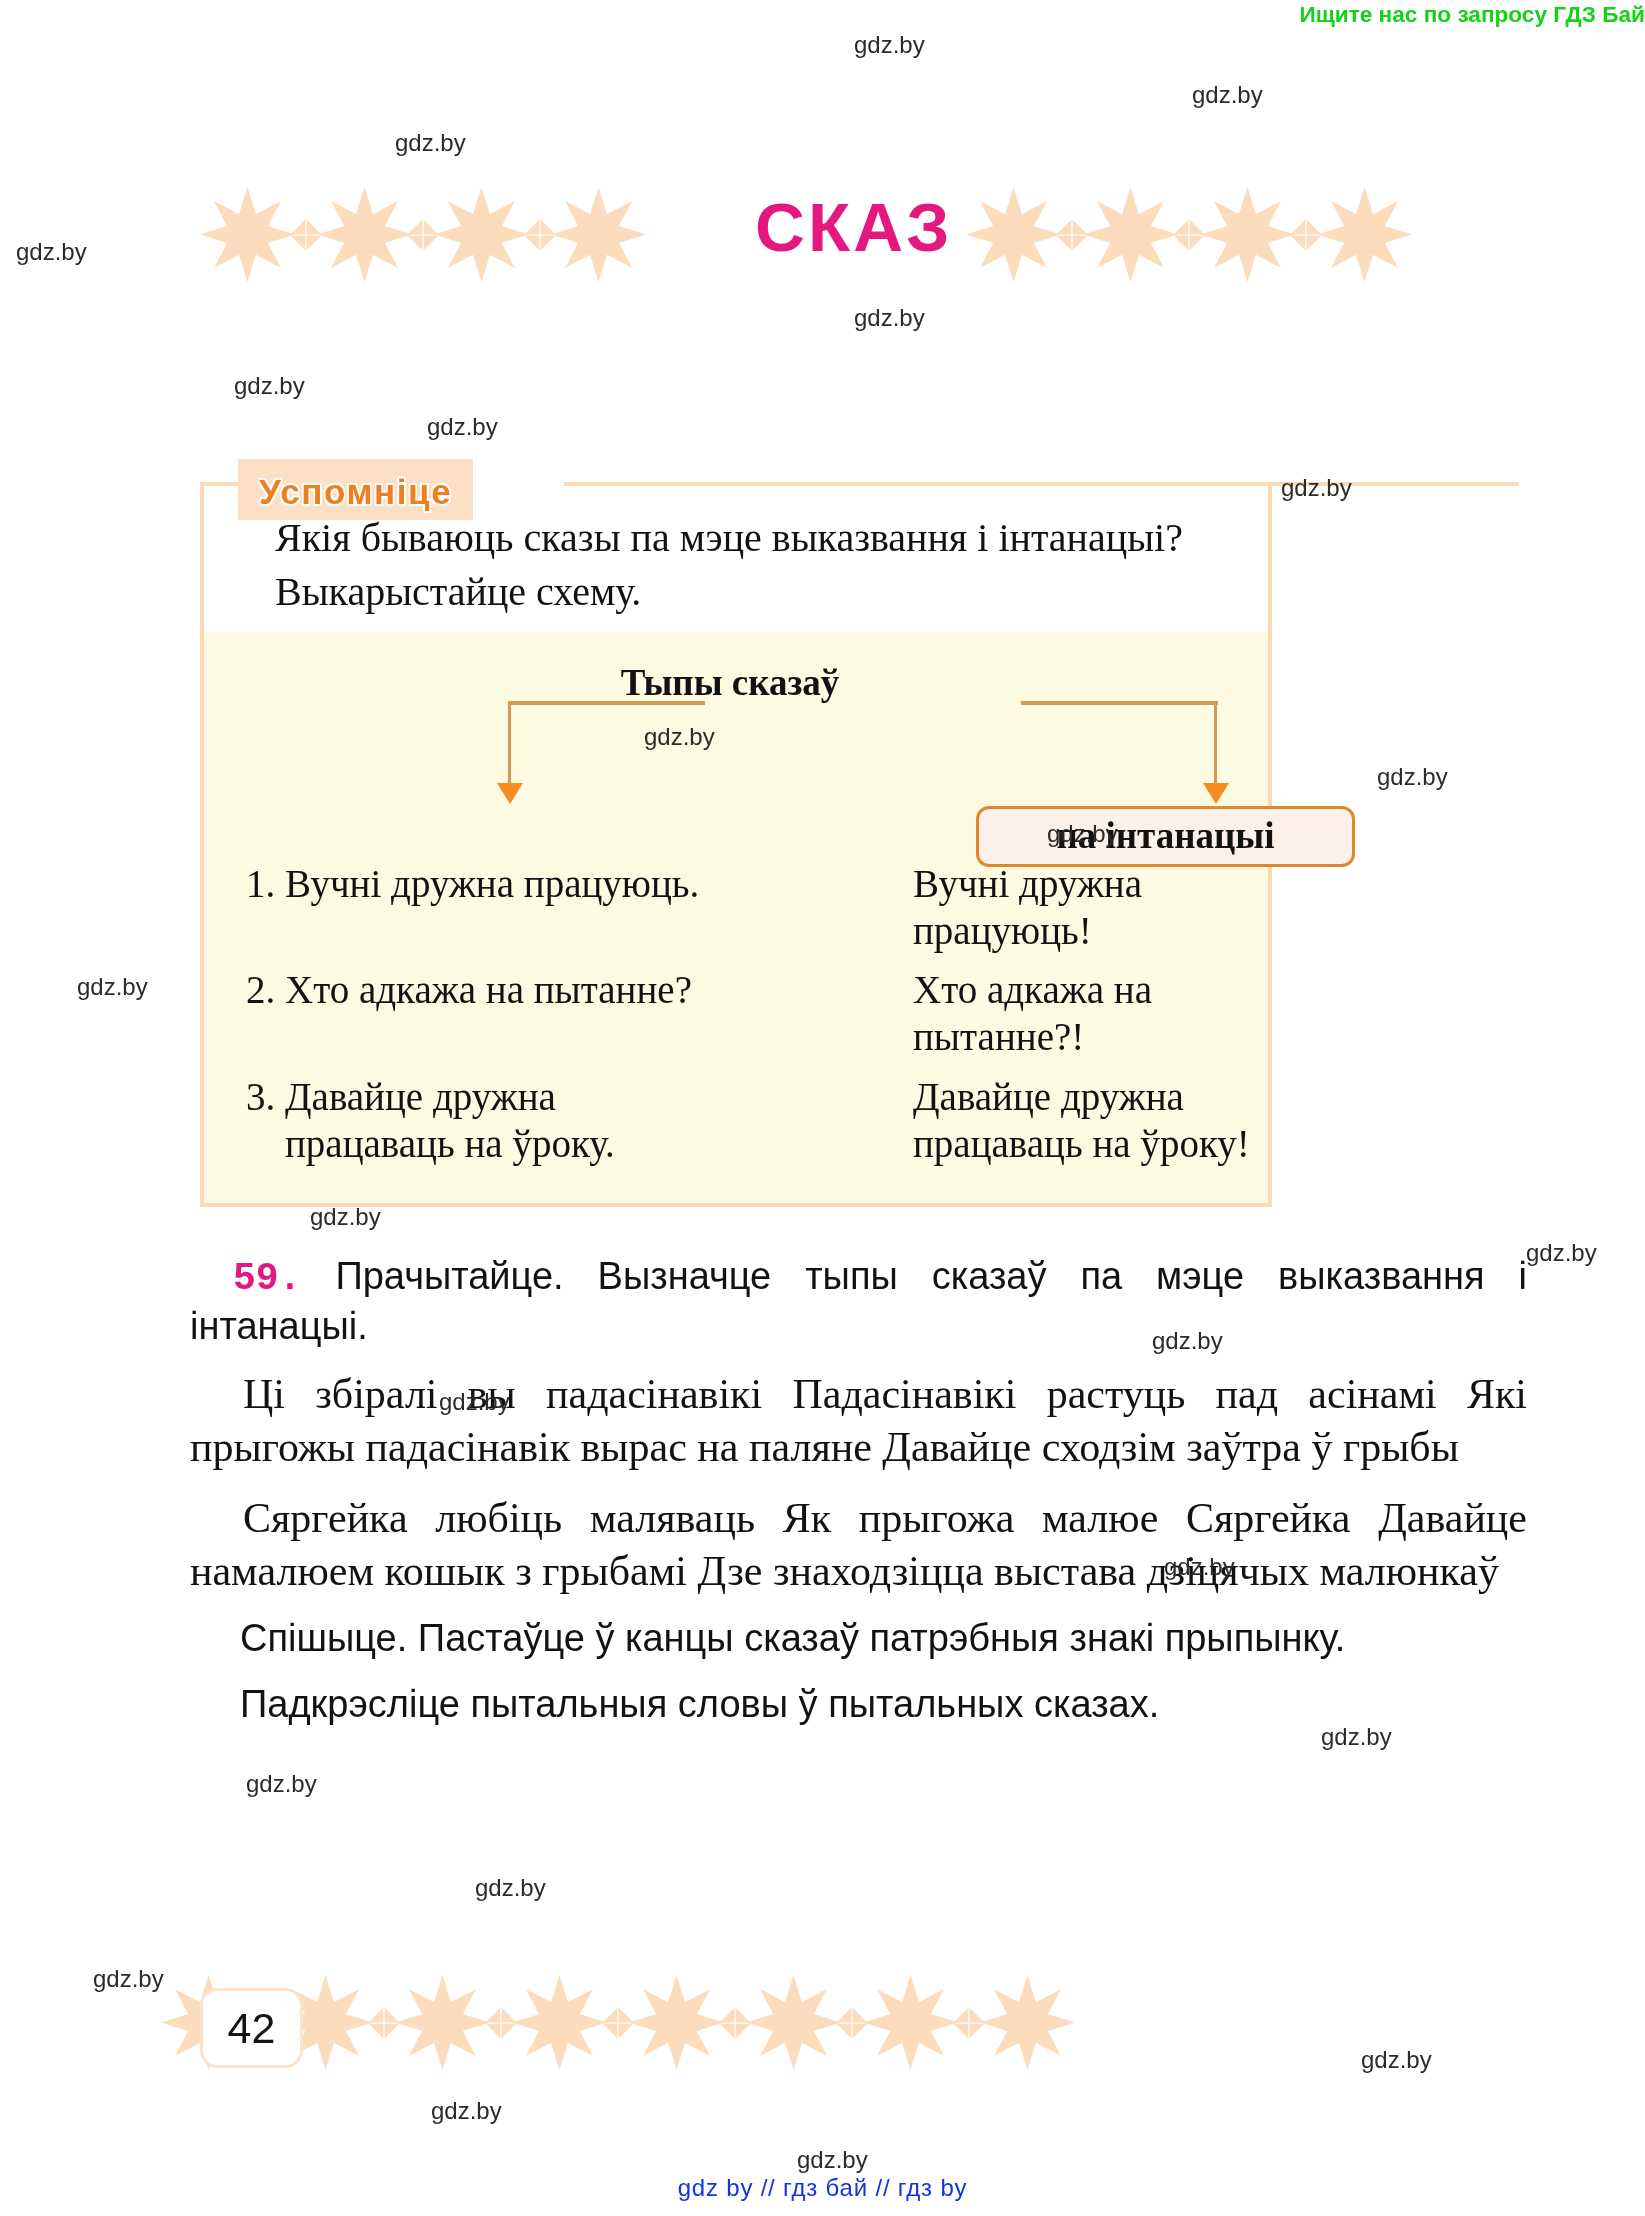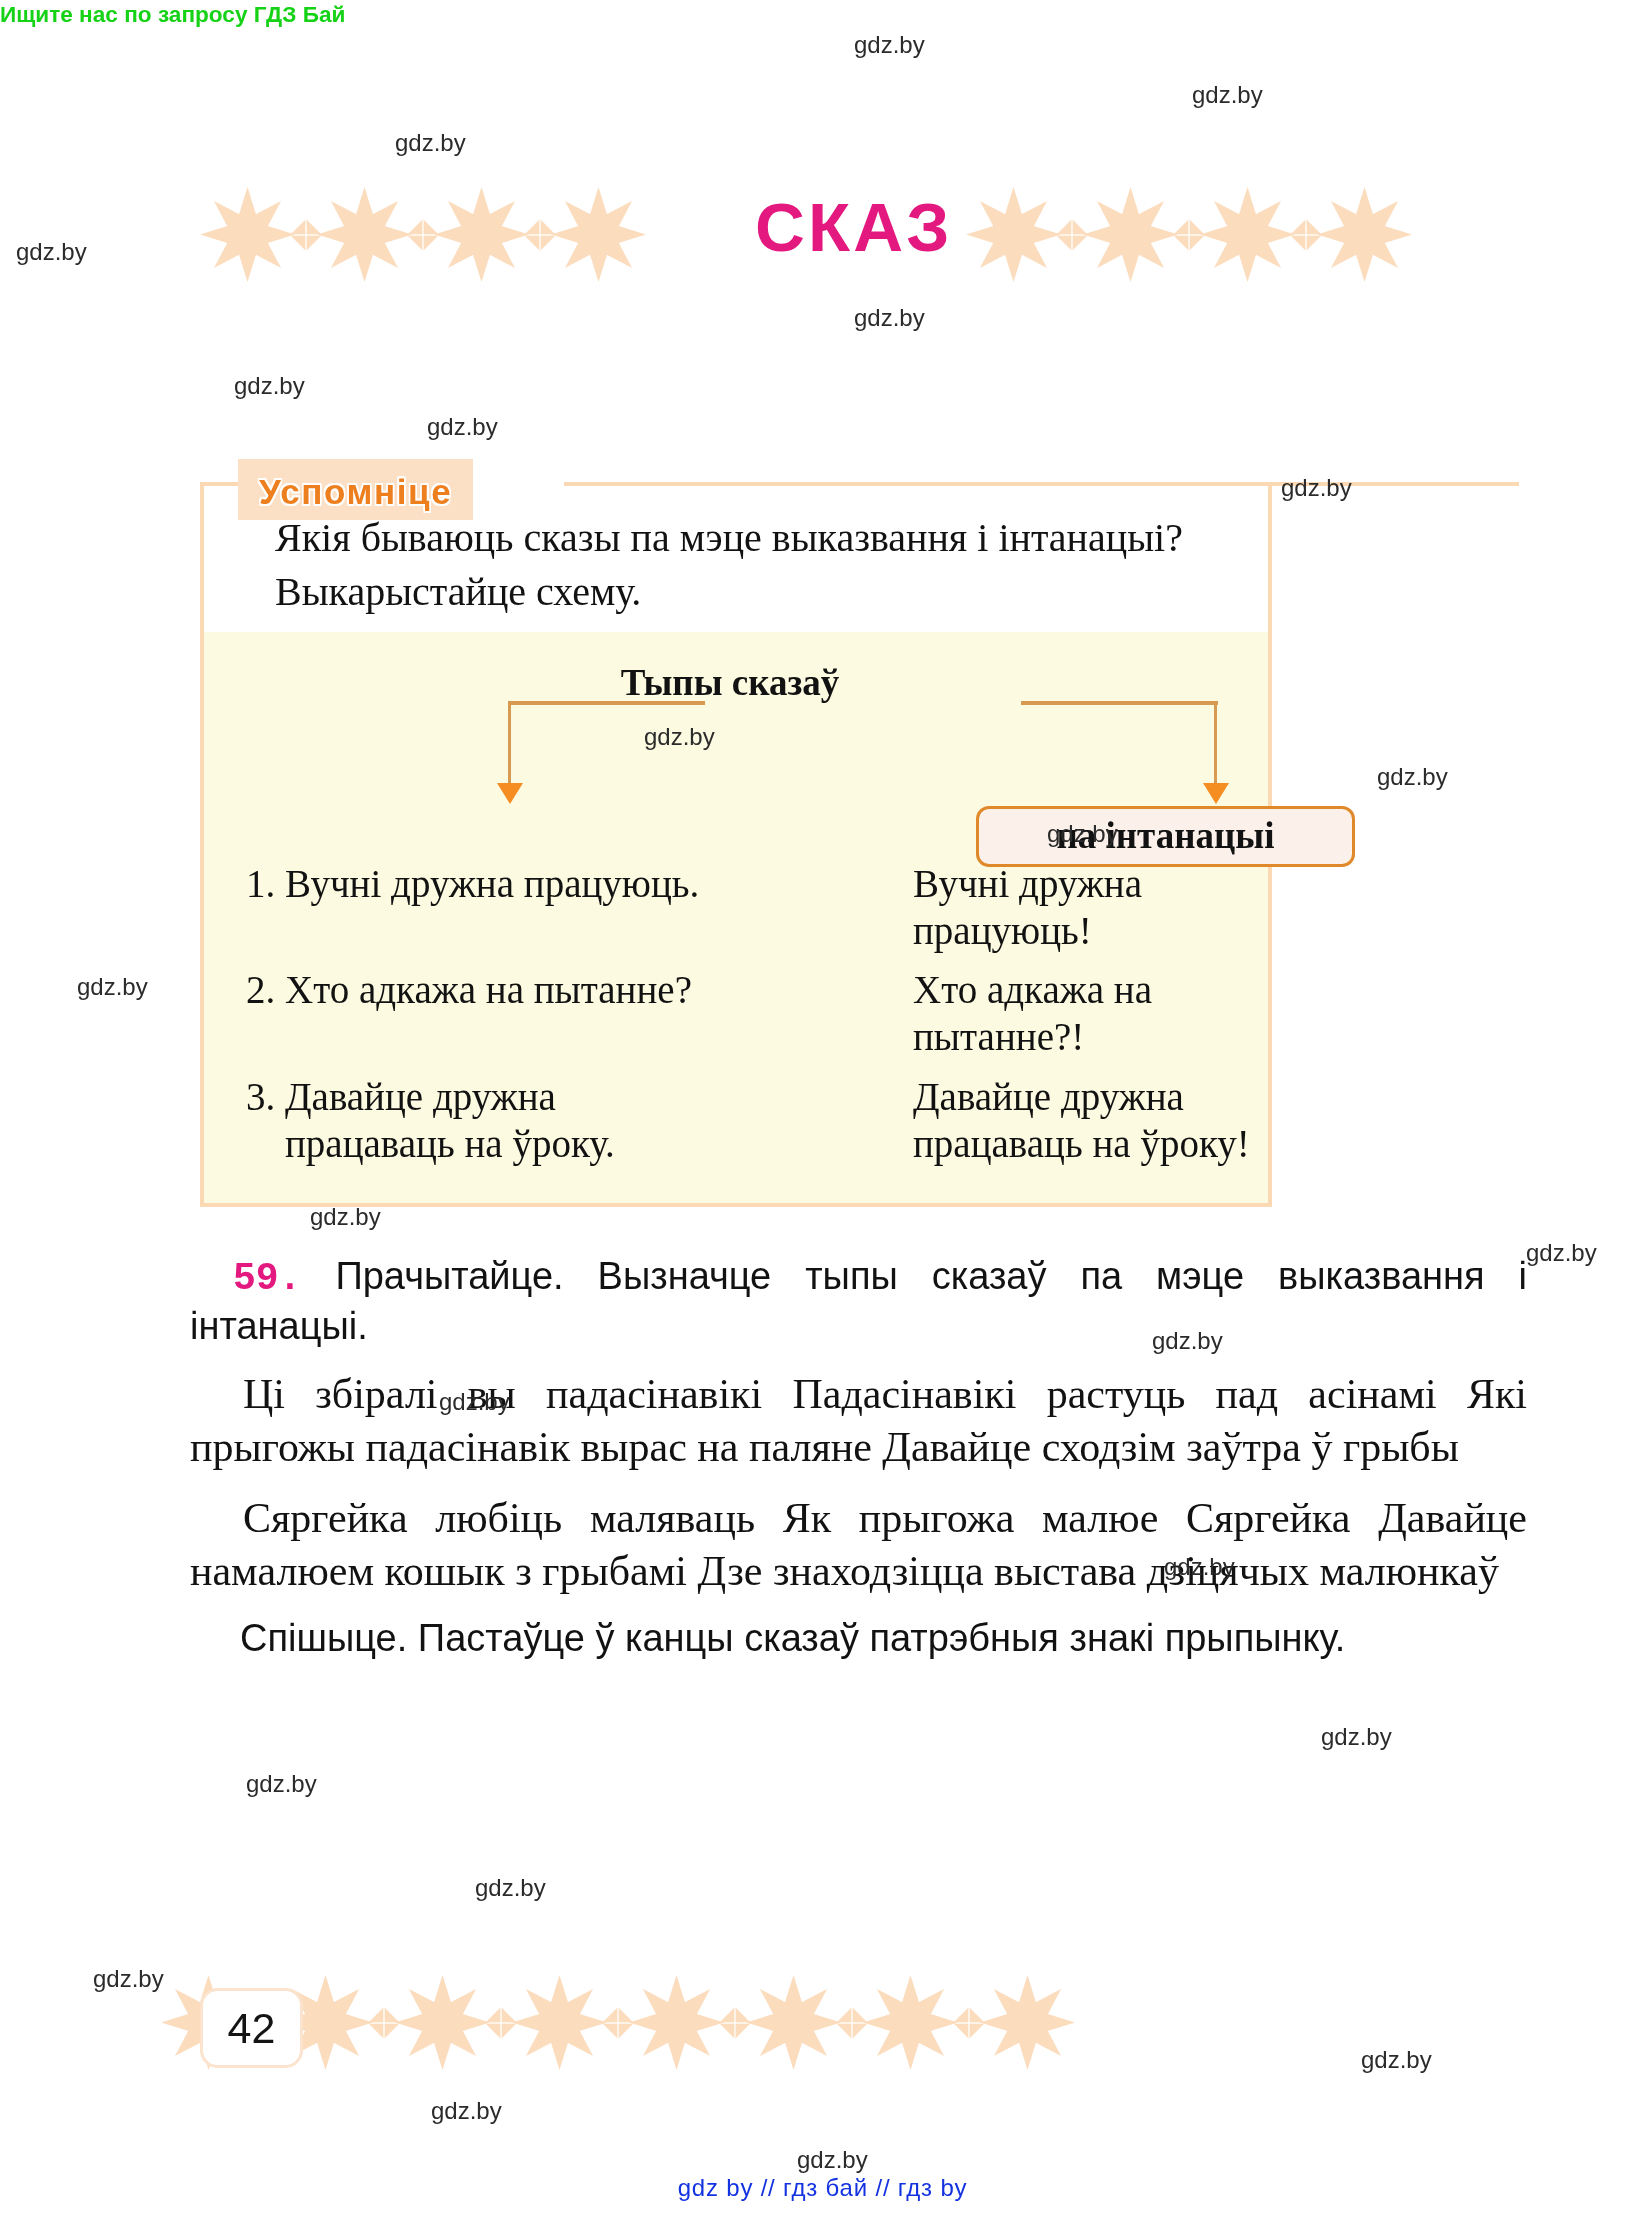--- a/index.html
+++ b/index.html
@@ -23,21 +23,21 @@
     font-size: 24px;
     white-space: nowrap;
     pointer-events: none;
     z-index: 40;
   }
   .banner-top {
     position: absolute;
     top: 1.6px;
     left: 0;
     width: 100%;
-    text-align: left;
+    text-align: right;
     font-family: "Liberation Sans", sans-serif;
     font-weight: bold;
     font-size: 22.6px;
     color: #16d216;
     z-index: 50;
   }
   .footer-wm {
     position: absolute;
     bottom: 14.5px;
     left: 0;
@@ -492,20 +492,21 @@
   </div>
 </div>
 
 <div class="exercise">
   <p class="ex-head"><span class="ex-num">59.</span> <span>Прачытайце. Вызначце тыпы сказаў па мэце выказвання і інтанацыі.</span></p>
 
   <p class="ex-body">Ці збіралі вы падасінавікі Падасінавікі растуць пад асінамі Які прыгожы падасінавік вырас на паляне Давайце сходзім заўтра ў грыбы</p>
   <p class="ex-body">Сяргейка любіць маляваць Як прыгожа малюе Сяргейка Давайце намалюем кошык з грыбамі Дзе знаходзіцца выстава дзіцячых малюнкаў</p>
 
   <p class="ex-tail">Спішыце. Пастаўце ў канцы сказаў патрэбныя знакі прыпынку.</p>
+  <p class="ex-tail noj">Падкрэсліце пытальныя словы ў пытальных сказах.</p>
 </div>
 
 <div class="ornament-band" id="ornament-bottom" style="left:161px; top:1975px;">
     <span class="star">
       <svg width="95" height="95" viewBox="0 0 118 118">
         <polygon points="59.0,0.0 77.3,59.0 59.0,66.1 40.7,59.0" fill="#fbdcbd"></polygon>
         <polygon points="118.0,59.0 59.0,77.3 51.9,59.0 59.0,40.7" fill="#fbdcbd"></polygon>
         <polygon points="59.0,118.0 40.7,59.0 59.0,51.9 77.3,59.0" fill="#fbdcbd"></polygon>
         <polygon points="0.0,59.0 59.0,40.7 66.1,59.0 59.0,77.3" fill="#fbdcbd"></polygon>
         <polygon points="100.7,17.3 71.9,71.9 54.0,64.0 46.1,46.1" fill="#fbdcbd"></polygon>

